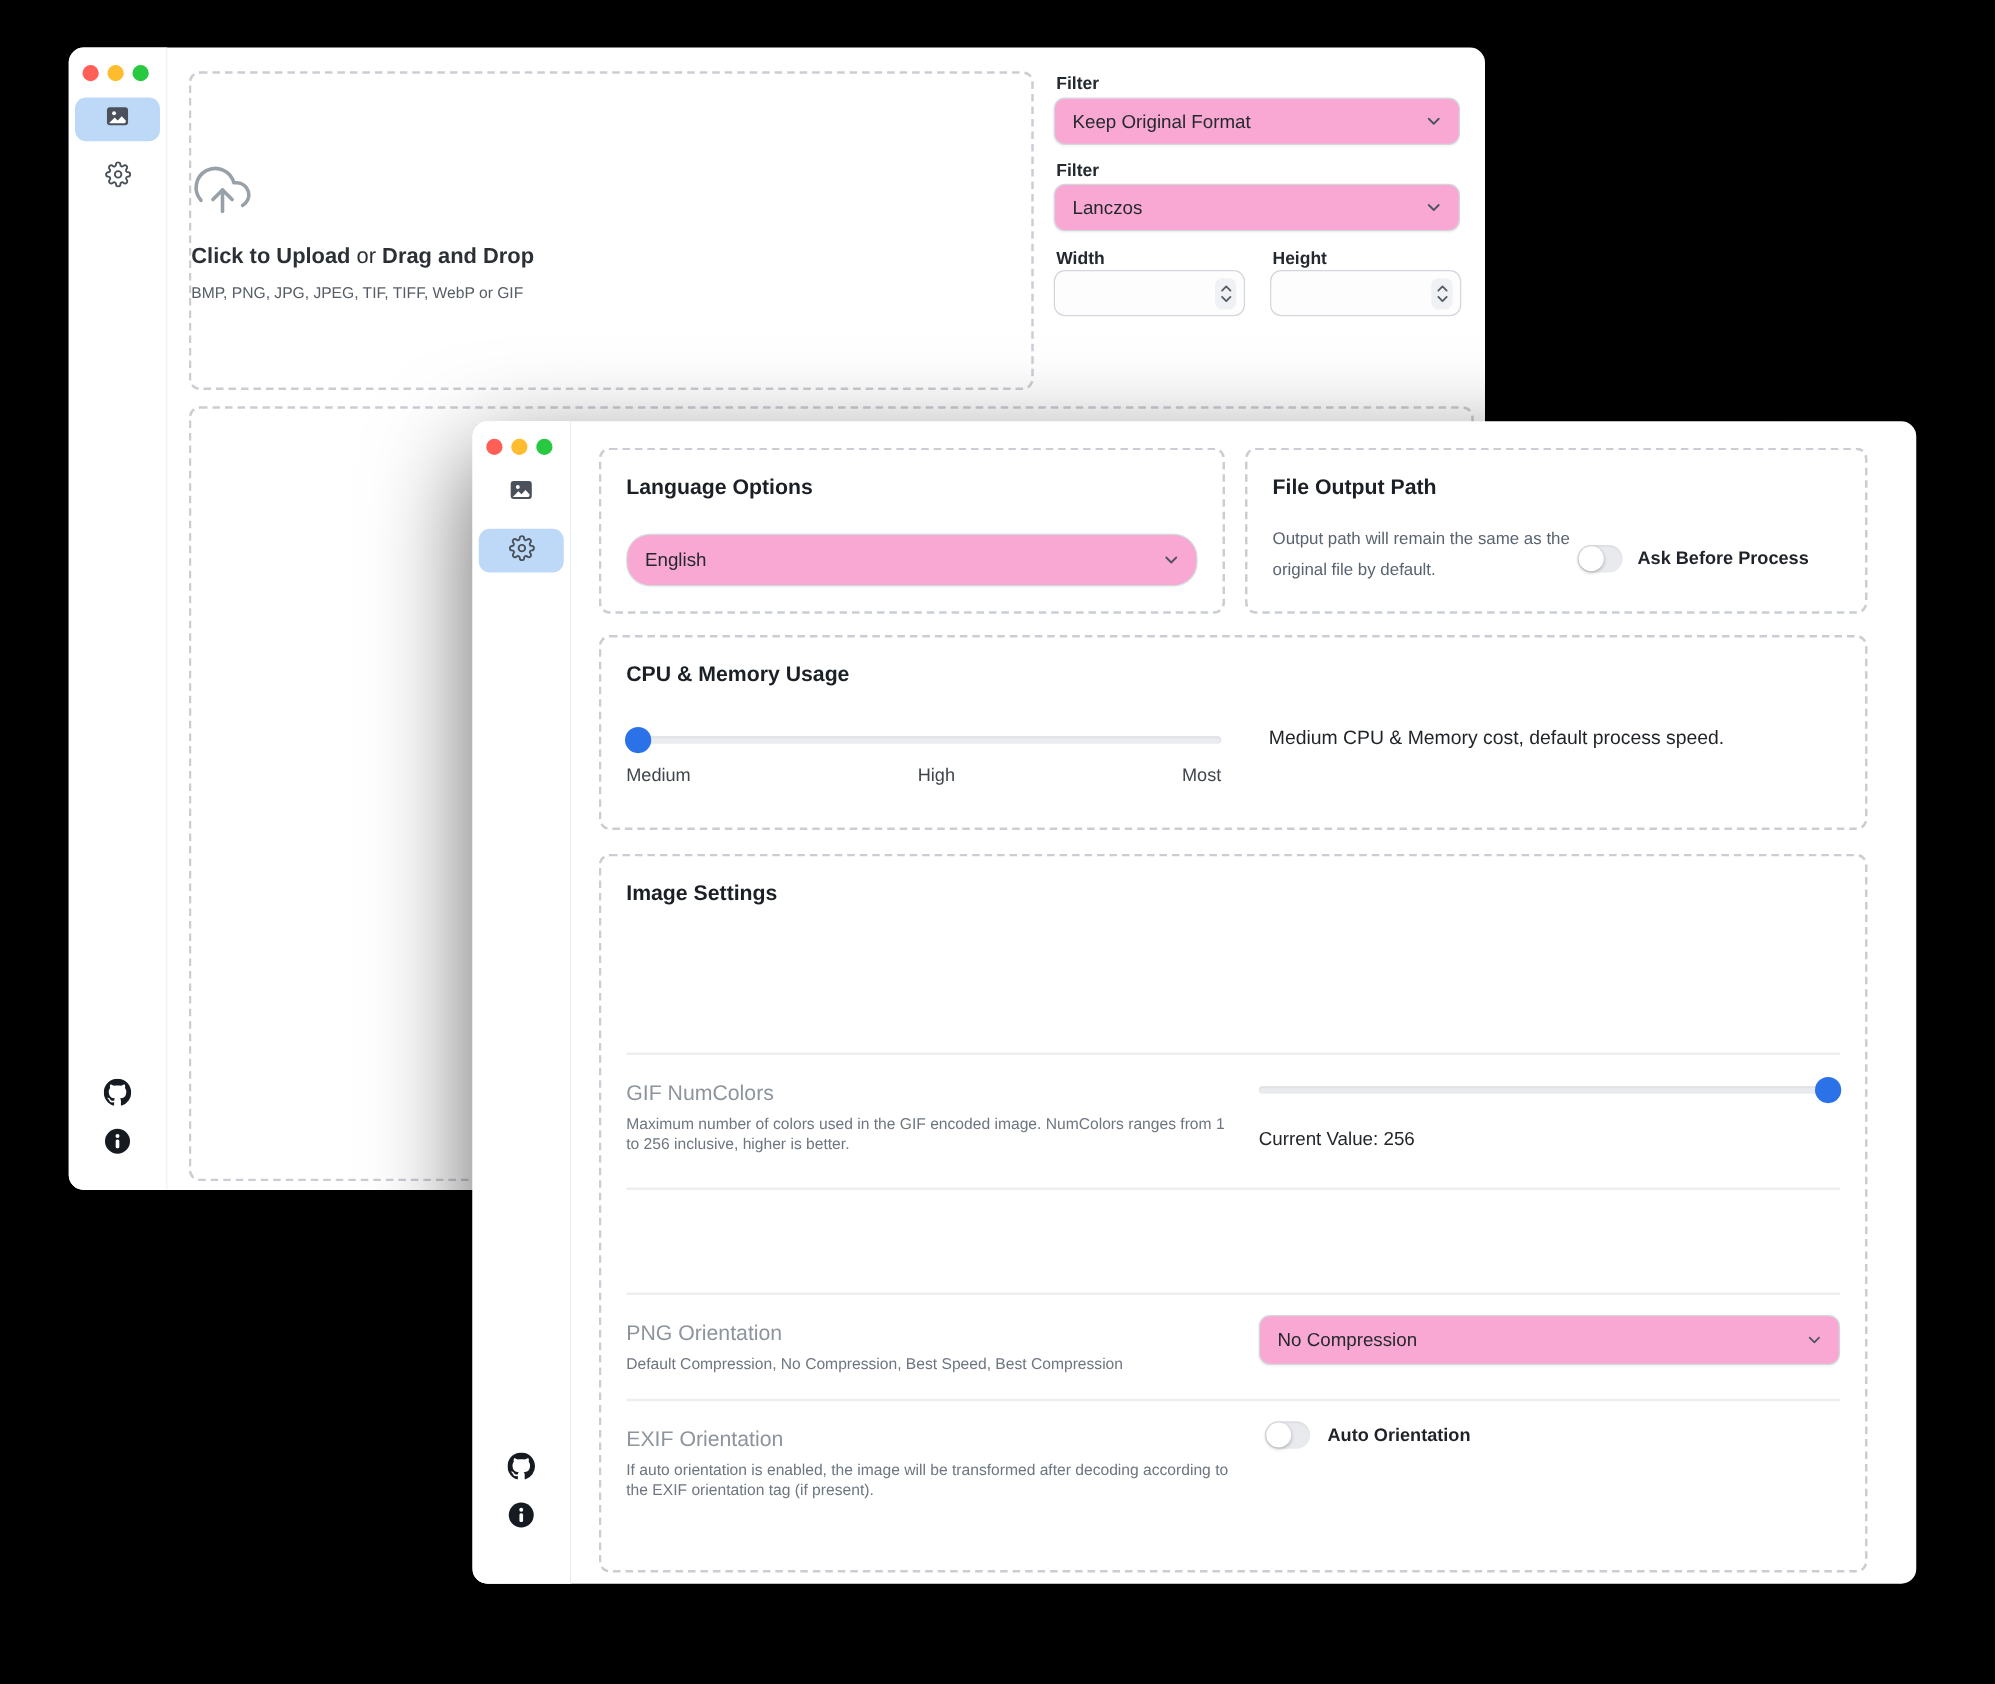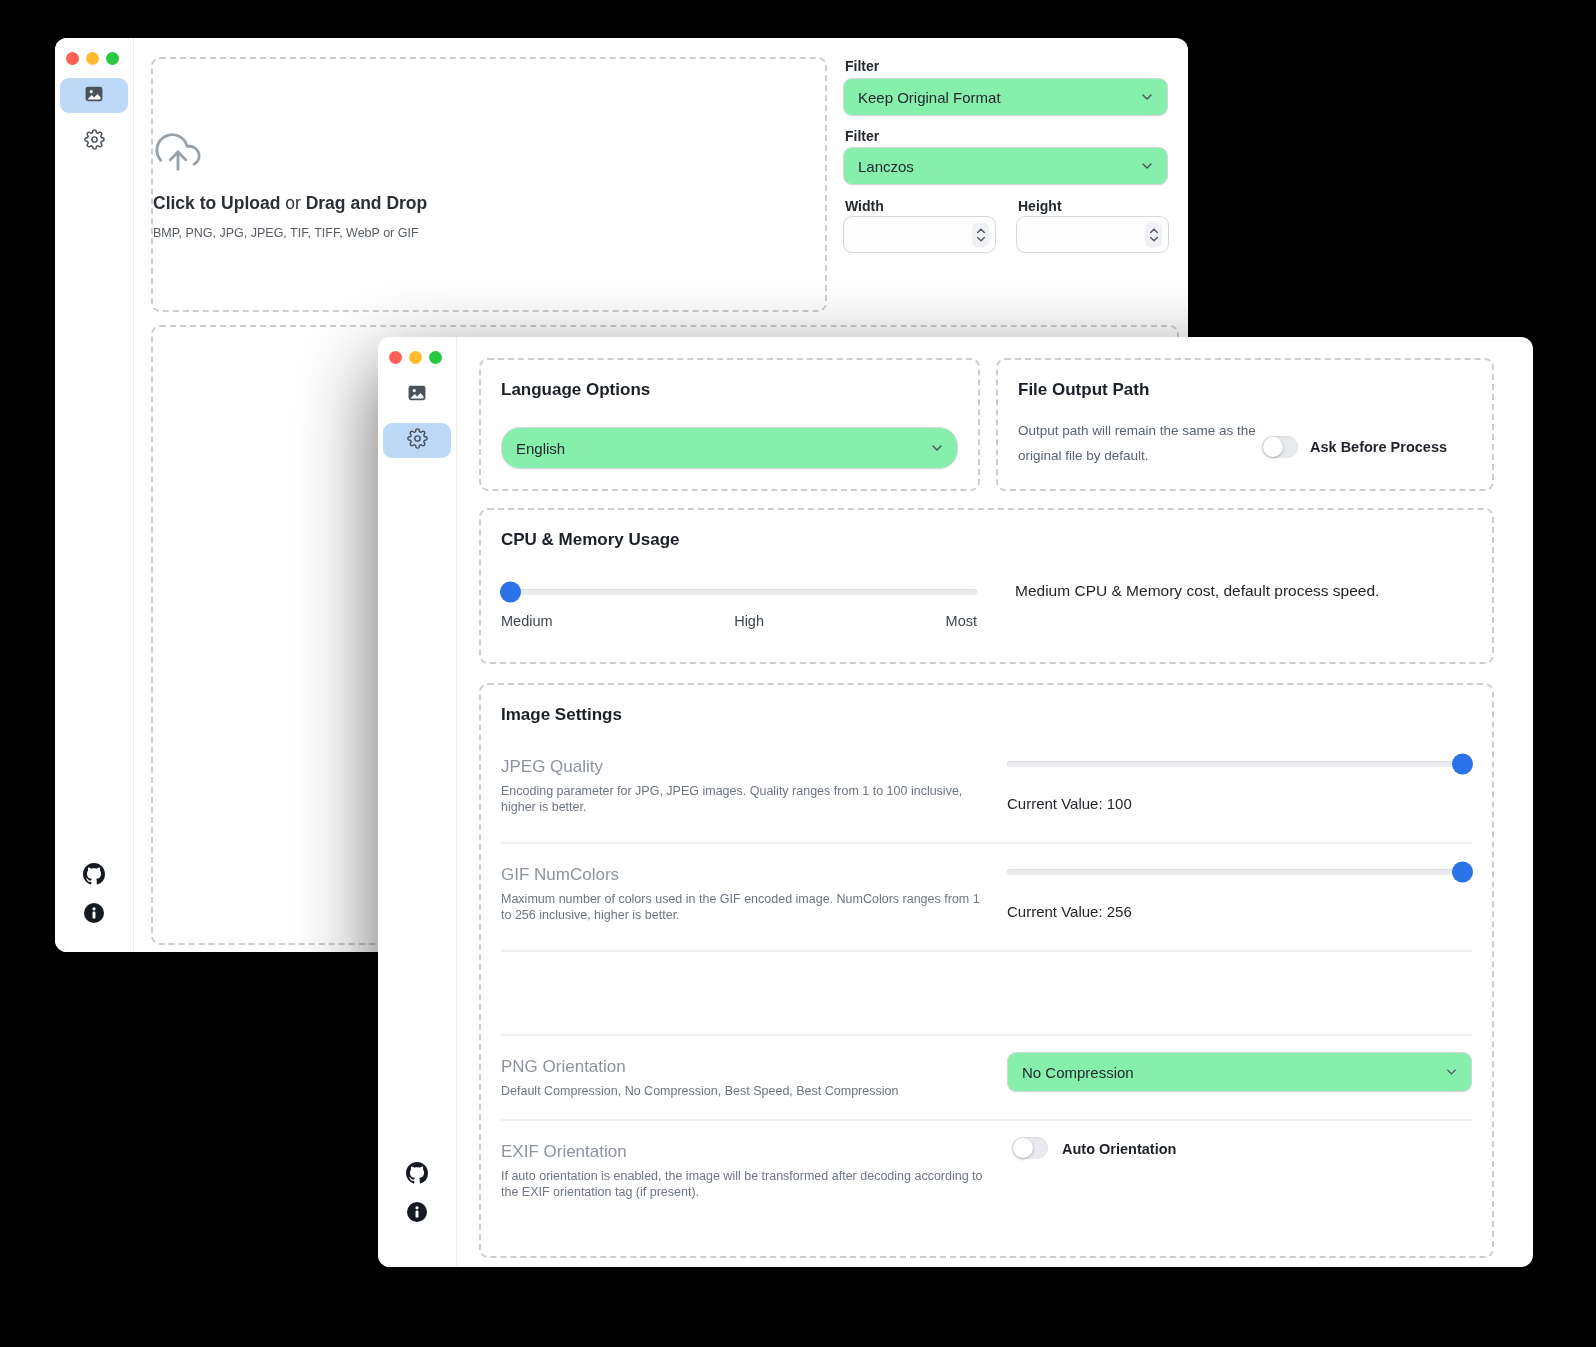--- a/index.html
+++ b/index.html
@@ -28,21 +28,21 @@
   
   .dropzone{left:96px;top:19px;width:672px;height:251px;display:flex;flex-direction:column;
             justify-content:center;}
   .dz-title{margin-top:14px;font-size:17.5px;color:#2b3036;}
   .dz-title .b{font-weight:700;}
   .dz-formats{margin-top:12px;font-size:12.5px;color:#565d64;}
   .filelist{left:96px;top:287px;width:1024px;height:616px;}
 
   .optpanel{position:absolute;left:788px;top:12px;width:325px;height:240px;}
   .fieldlabel{position:absolute;font-size:14px;font-weight:700;color:#24292f;}
-  .select{position:relative;border:1px solid #d4d8dd;border-radius:9px;background:#86efac;
+  .select{position:relative;border:1px solid #d4d8dd;border-radius:9px;background:#f9a8d4;
           display:flex;align-items:center;padding:0 14px;font-size:15px;color:#24292e;
           box-shadow:0 1px 1.5px rgba(27,31,36,.04);cursor:pointer;box-sizing:border-box;}
   .select .chev{position:absolute;right:12px;top:50%;transform:translateY(-50%);display:flex;}
   .optpanel .select{position:absolute;height:38px;width:325px;}
   .numwrap{position:absolute;width:153px;height:37px;}
   .numwrap input{width:100%;height:100%;border:1px solid #d4d8dd;border-radius:9px;
                  box-sizing:border-box;padding:0 30px 0 12px;font-size:15px;background:#fdfdfe;outline:none;}
   .stepper{position:absolute;right:7px;top:50%;transform:translateY(-50%);width:17px;height:25px;
            background:#f0f1f4;border-radius:6px;display:flex;align-items:center;justify-content:center;cursor:pointer;}
 
@@ -256,31 +256,20 @@
       <div class="out-desc">Output path will remain the same as the original file by default.</div>
       <div class="toggle" id="out-toggle">
           <div class="knob"></div>
         </div>
       <div class="toggle-label" id="out-toggle-label">Ask Before Process</div>
     </div>
 
     <div class="dashed" id="box-img">
       <div class="box-title">Image Settings</div>
 
-      <div class="is-row" style="top:62px;height:95px;">
-        <div class="row-name">JPEG Quality</div>
-        <div class="row-desc">Encoding parameter for JPG, JPEG images. Quality ranges from 1 to 100 inclusive, higher is better.</div>
-        <div class="row-right">
-          <div class="slider row-slider">
-            <div class="track"></div>
-            <div class="thumb at-max"></div>
-          </div>
-          <div class="row-current">Current Value: 100</div>
-        </div>
-      </div>
       <div class="divider" style="top:157px;"></div>
 
       <div class="is-row" style="top:170px;height:95px;">
         <div class="row-name">GIF NumColors</div>
         <div class="row-desc">Maximum number of colors used in the GIF encoded image. NumColors ranges from 1 to 256 inclusive, higher is better.</div>
         <div class="row-right">
           <div class="slider row-slider">
             <div class="track"></div>
             <div class="thumb at-max"></div>
           </div>

